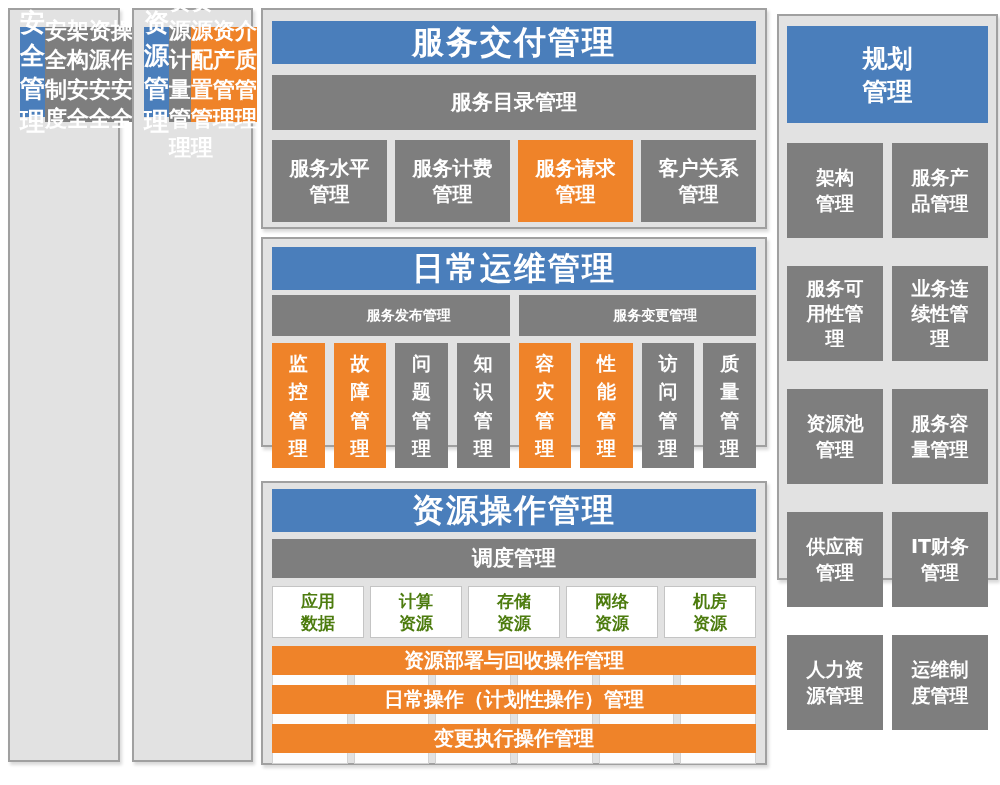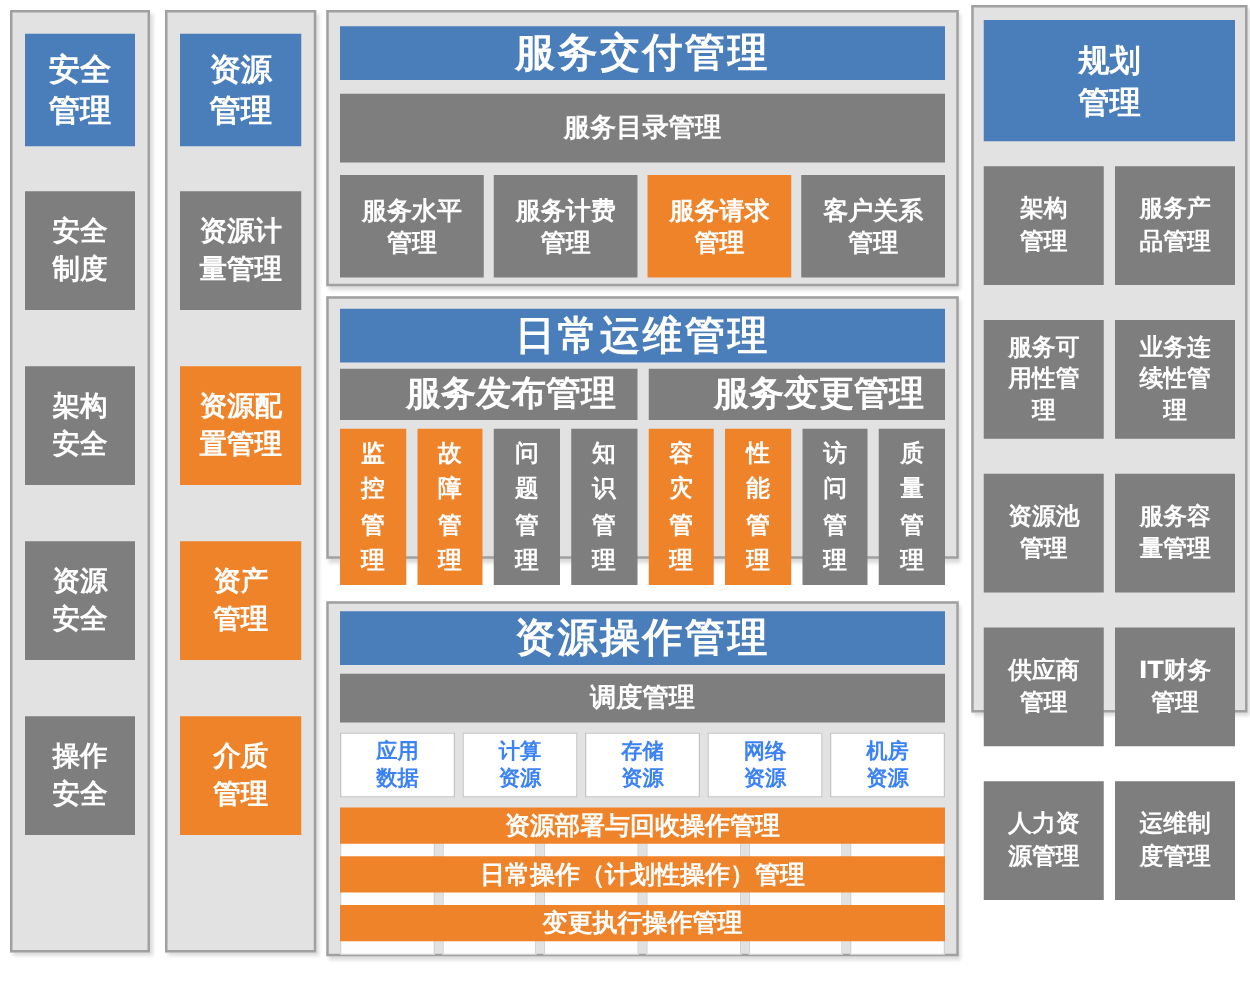--- a/index.html
+++ b/index.html
@@ -14,54 +14,54 @@
   }
   .box {
     display: flex; align-items: center; justify-content: center; text-align: center;
     font-weight: 700; white-space: pre-line; line-height: 1.32; color: #ffffff;
   }
   .blue   { background: #4a7ebb; }
   .orange { background: #ef8329; }
   .gray   { background: #7e7e7e; }
 
   
-  .side-col { display: flex; flex-direction: column; padding: 17px 10px 0; }
+  .side-col { display: flex; padding: 17px 10px 0; }
   .col-header { height: 90px; font-size: 25px; margin-bottom: 36px; }
   .side-col .item { height: 95px; font-size: 22px; margin-bottom: 45px; }
   #p-security { left: 8px;   top: 8px; width: 112px; height: 754px; }
   #p-resource { left: 132px; top: 8px; width: 121px; height: 754px; }
 
   
   #p-delivery { left: 261px; top: 8px;   width: 506px; height: 221px; padding: 11px 9px 0; }
   #p-ops      { left: 261px; top: 237px; width: 506px; height: 210px; padding: 8px 9px 0; }
   #p-resops   { left: 261px; top: 481px; width: 506px; height: 284px; padding: 6px 9px 0; }
 
   .panel-title { height: 43px; font-size: 32px; letter-spacing: 2px; margin-bottom: 11px; }
   .wide-bar { height: 55px; font-size: 21px; margin-bottom: 10px; }
   .row { display: flex; gap: 8px; }
   .delivery-row { height: 82px; }
   .delivery-row .box { flex: 1; font-size: 20px; }
 
   #p-ops .panel-title { margin-bottom: 5px; }
   .sub-row { gap: 9px; margin-bottom: 7px; }
-  .sub-row .box { flex: 1; height: 41px; font-size: 28px; padding-left: 36px; }
+  .sub-row .box { flex: 1; height: 41px; font-size: 14px; padding-left: 36px; }
   .vert-row { gap: 9px; height: 125px; }
   .vert-row .box { flex: 1; font-size: 19px; line-height: 1.5; }
 
   #p-resops .panel-title { margin-bottom: 7px; }
   .dispatch-bar { height: 39px; font-size: 21px; margin-bottom: 8px; }
   .res-row { gap: 6px; height: 52px; margin-bottom: 8px; }
-  .res-row .box { flex: 1; background: #ffffff; color: #3b82f6; font-size: 17px; border: 1px solid #c4c4c4; text-align: right; }
+  .res-row .box { flex: 1; background: #ffffff; color: #4d7c0f; font-size: 17px; border: 1px solid #c4c4c4; text-align: right; }
   .ops-stack { position: relative; height: 118px; }
   .ghost { position: absolute; inset: 0; display: flex; gap: 6px; }
   .ghost .ghost-cell { flex: 1; background: #fdfdfd; border: 1px solid #d2d2d2; }
   .op-bar { position: relative; height: 29px; margin-bottom: 10px; font-size: 20px; }
 
   
-  #p-planning { left: 777px; top: 4px; width: 221px; height: 566px; padding: 10px 8px 0; }
+  #p-planning { left: 777px; top: 14px; width: 221px; height: 566px; padding: 10px 8px 0; }
   #p-planning .col-header { height: 97px; margin-bottom: 20px; }
   .plan-grid { display: grid; grid-template-columns: 1fr 1fr; column-gap: 9px; row-gap: 28px; }
   .plan-grid .box { height: 95px; font-size: 19px; }
 </style>
 </head>
 <body>
 
 <div class="canvas">
 
   <div class="panel side-col" id="p-security">

